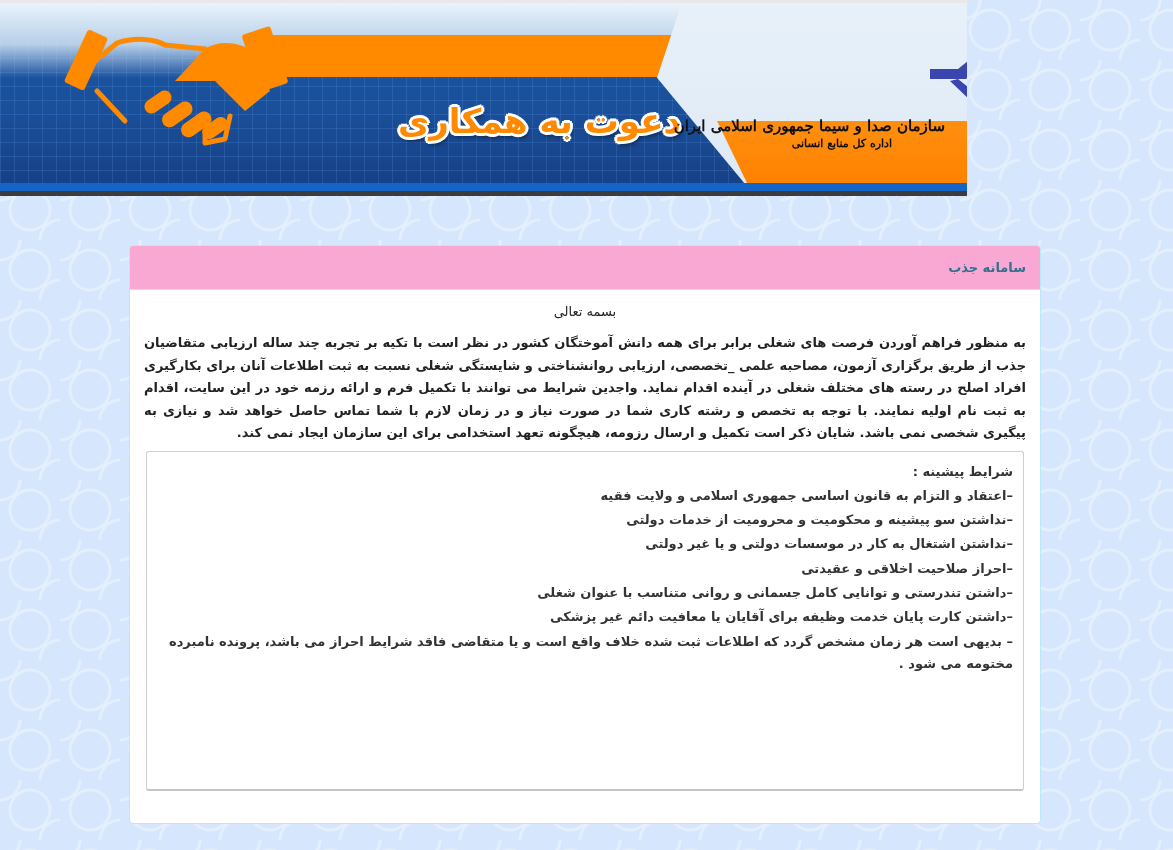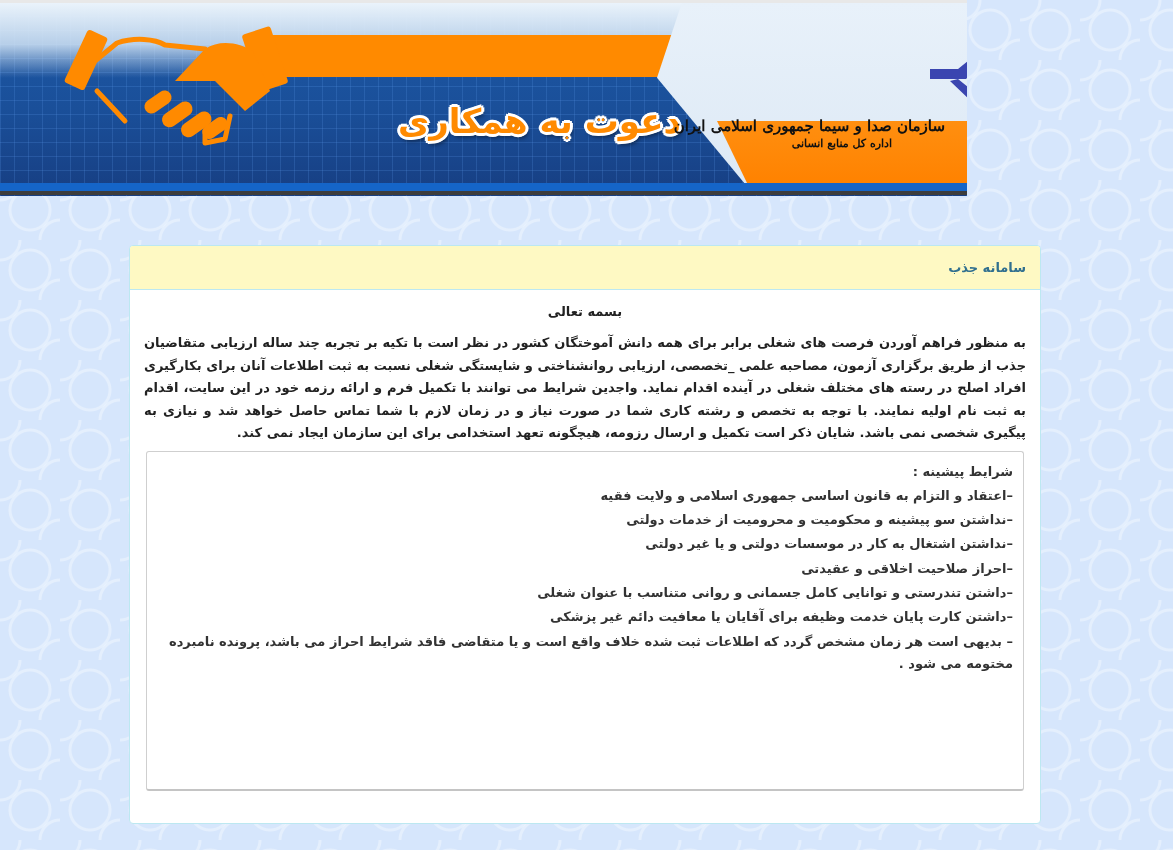--- a/index.html
+++ b/index.html
@@ -92,32 +92,32 @@
     .panel {
       position: absolute; left: 129px; top: 245px; width: 912px; height: 579px;
       background: #ffffff;
       border: 1px solid #bce8f1;
       border-radius: 4px;
       overflow: hidden;
       direction: rtl;
     }
     .panel-heading {
       height: 44px;
-      background: #fef9c3;
+      background: #f9a8d4;
       border-bottom: 1px solid #bce8f1;
       padding: 0 14px;
       display: flex; align-items: center;
     }
     .panel-title {
       font-family: "DejaVu Sans", sans-serif;
       font-size: 13px; font-weight: bold; color: #31708f;
     }
     .panel-body { padding: 12px 12px 0 12px; }
     .bismillah {
-      text-align: center; font-weight: bold; font-size: 13px; color: #222;
+      text-align: center; font-weight: normal; font-size: 13px; color: #222;
       margin-top: 2px; height: 28px;
     }
     .intro {
       font-family: "DejaVu Sans", sans-serif;
       font-weight: bold; font-size: 13px; color: #222;
       line-height: 22.5px; text-align: justify;
       text-align-last: right;
       padding: 0 2px;
     }
     .conditions-box {

